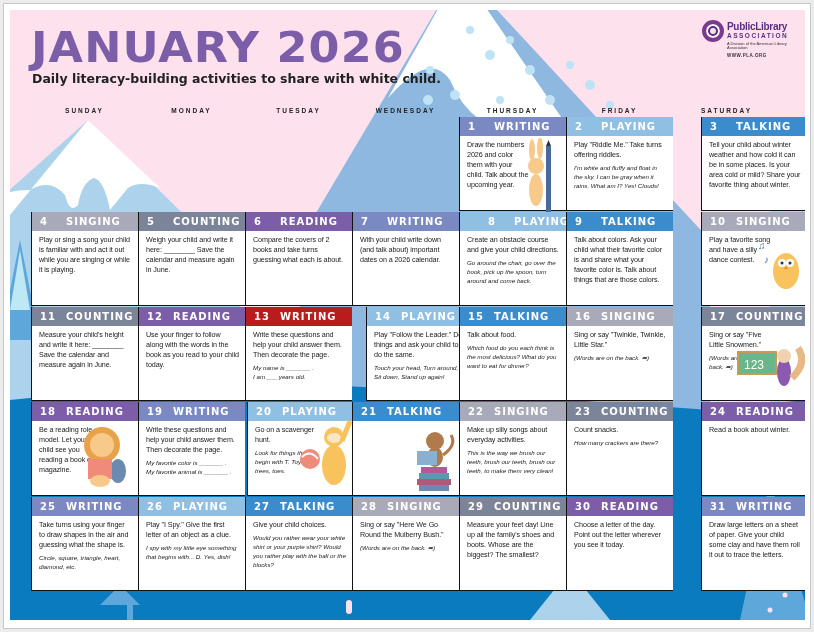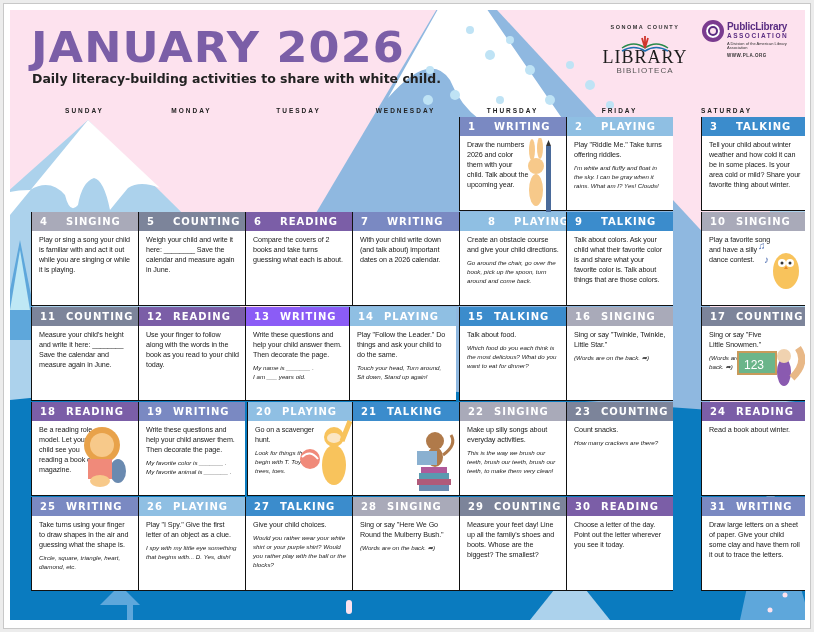--- a/index.html
+++ b/index.html
@@ -77,30 +77,20 @@
     <polygon points="10,240 20,300 0,300" fill="#bfe8f5"></polygon>
     <polygon points="110,575 130,595 90,595" fill="#5ea7db"></polygon>
     <rect x="117" y="590" width="6" height="20" fill="#5ea7db"></rect>
     <rect x="336" y="590" width="6" height="14" rx="3" fill="#fde2ee"></rect>
     <polygon points="560,560 600,610 520,610" fill="#acd2ec"></polygon>
   </svg>
 
   <div class="title">JANUARY 2026</div>
   <div class="subtitle">Daily literacy-building activities to share with white child.</div>
 
-  <div class="logo-scl">
-    <div class="scl-arc">SONOMA COUNTY</div>
-    <svg width="50" height="16" style="position:absolute;left:25px;top:12px">
-      <path d="M2,12 Q14,4 25,12 Q36,4 48,12" stroke="#2a8a4a" stroke-width="1.5" fill="none"></path>
-      <path d="M2,15 Q14,8 25,15 Q36,8 48,15" stroke="#1e6fb0" stroke-width="1.5" fill="none"></path>
-      <path d="M25,12 L22,2 M25,12 L28,2 M25,12 L25,0" stroke="#d0352b" stroke-width="1.8"></path>
-    </svg>
-    <div class="scl-main">LIBRARY</div>
-    <div class="scl-sub">BIBLIOTECA</div>
-  </div>
 
   <div class="logo-pla">
     <div class="pla-ring"></div>
     <div class="pla-name">PublicLibrary</div>
     <div class="pla-assoc">ASSOCIATION</div>
     <div class="pla-div">A Division of the American Library Association</div>
     <div class="pla-url">WWW.PLA.ORG</div>
   </div>
 
   <div id="daynames">
@@ -199,28 +189,28 @@
           <div class="txt">Measure your child's height and write it here: ________ Save the calendar and measure again in June.</div>
         </div>
       </div>
       <div class="cell" style="left: 107px; top: 190px;">
         <div class="hdr" style="background: rgb(123, 94, 167);"><span class="num">12</span><span>READING</span></div>
         <div class="body">
           <div class="txt">Use your finger to follow along with the words in the book as you read to your child today.</div>
         </div>
       </div>
       <div class="cell" style="left: 214px; top: 190px;">
-        <div class="hdr" style="background: #8b5cf6;"><span class="num">13</span><span>WRITING</span></div>
+        <div class="hdr" style="background: #b91c1c;"><span class="num">13</span><span>WRITING</span></div>
         <div class="body">
           <div class="txt">Write these questions and help your child answer them. Then decorate the page.</div>
           <div class="ital" style="white-space: pre-line;">My name is _______ .
 I am ___ years old.</div>
         </div>
       </div>
-      <div class="cell" style="left: 318px; top: 190px;">
+      <div class="cell" style="left: 335px; top: 190px;">
         <div class="hdr" style="background: rgb(143, 191, 227);"><span class="num">14</span><span>PLAYING</span></div>
         <div class="body">
           <div class="txt">Play "Follow the Leader." Do things and ask your child to do the same.</div>
           <div class="ital" style="white-space: pre-line;">Touch your head, Turn around, Sit down, Stand up again!</div>
         </div>
       </div>
       <div class="cell" style="left: 428px; top: 190px;">
         <div class="hdr" style="background: rgb(59, 140, 204);"><span class="num">15</span><span>TALKING</span></div>
         <div class="body">
           <div class="txt">Talk about food.</div>

